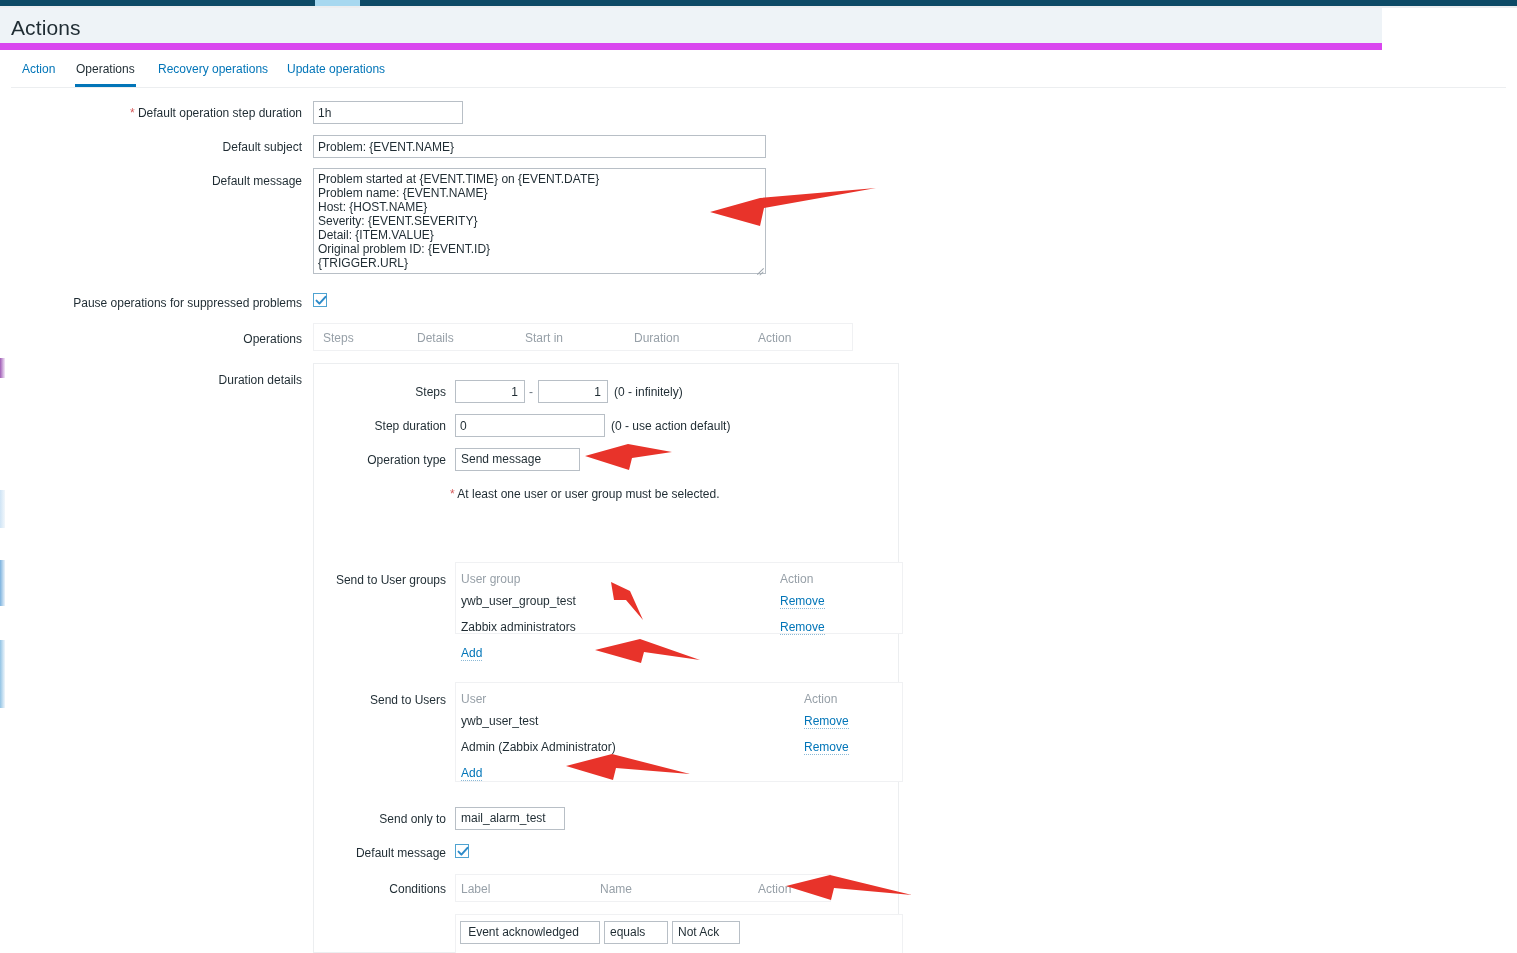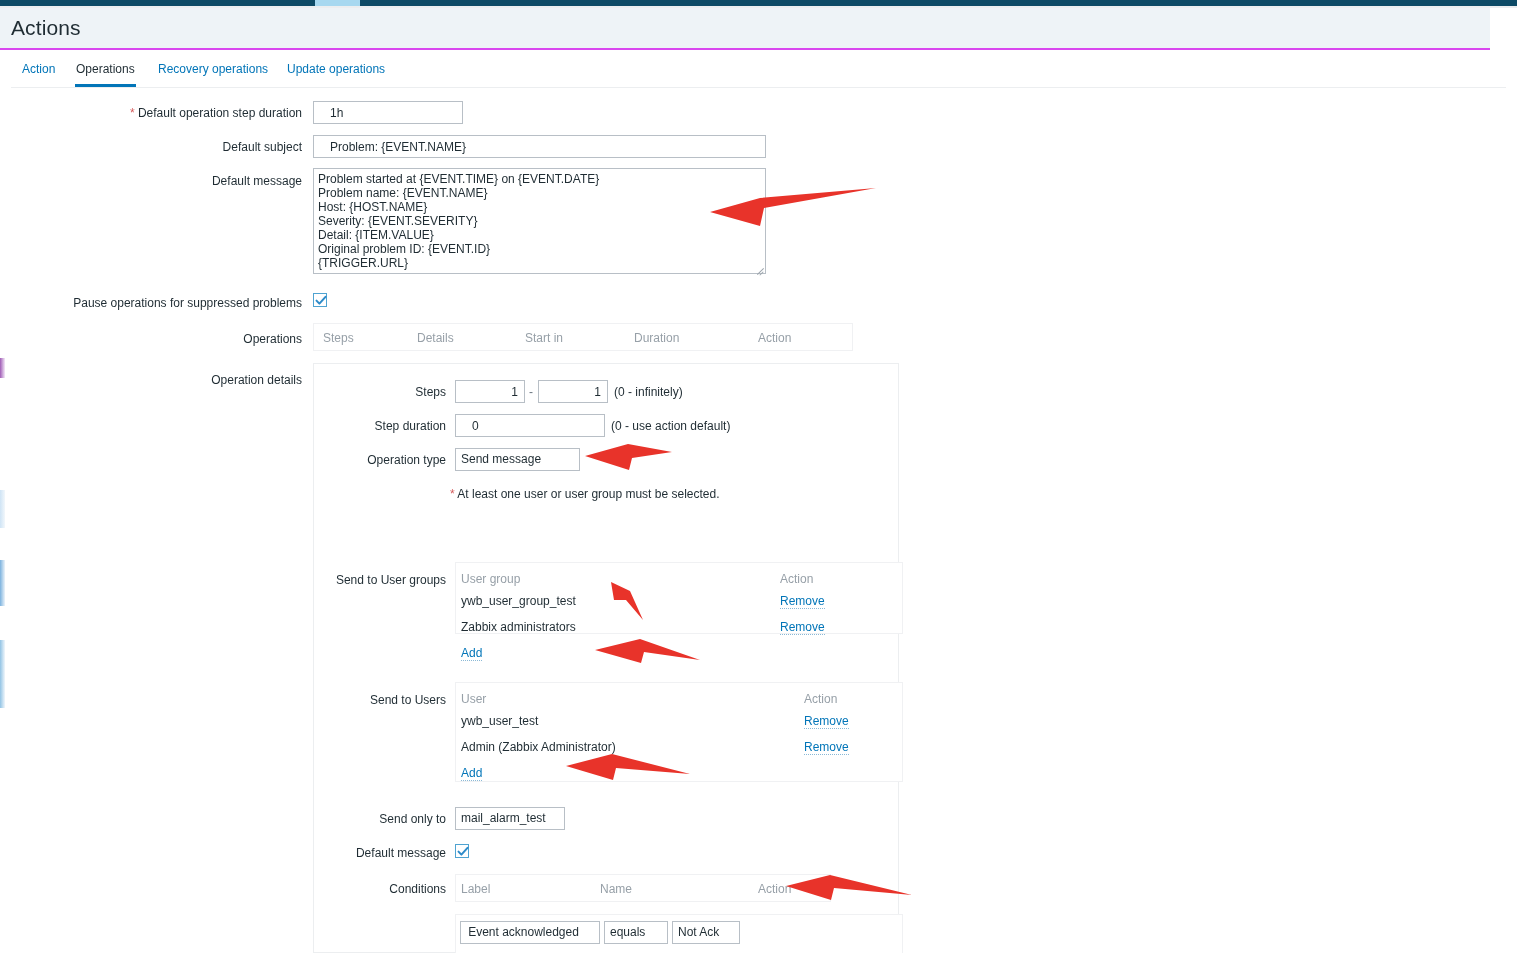--- a/index.html
+++ b/index.html
@@ -29,23 +29,23 @@
   }
   #topbar-underline {
     position: absolute; top: 6px; left: 0;
     width: 1517px; height: 2px;
     background: #eceef0;
   }
 
   
   #page-header {
     position: absolute; top: 8px; left: 0;
-    width: 1490px; height: 42px;
+    width: 1382px; height: 42px;
     background: #eef3f7;
-    border-bottom: 2px solid #d946ef;
+    border-bottom: 7px solid #d946ef;
   }
   #page-title {
     position: absolute; left: 11px; top: 8px;
     font-size: 21px; font-weight: normal;
     color: #1f2c33; letter-spacing: .1px;
   }
 
   
   #content {
     position: absolute; top: 51px; left: 11px;
@@ -83,21 +83,21 @@
   }
   .lbl .req { color: #d45c5c; }
 
   .txtinput {
     position: absolute;
     border: 1px solid #b8bfc6;
     background: #ffffff;
     font-family: "Liberation Sans", sans-serif;
     font-size: 12px;
     color: #1f2c33;
-    padding: 2px 16px;
+    padding: 2px 4px;
     height: 23px;
     line-height: 17px;
     outline: none;
   }
   .txtinput.num { text-align: right; padding-right: 6px; }
 
   textarea.msgarea {
     position: absolute;
     border: 1px solid #b8bfc6;
     background: #ffffff;
@@ -272,21 +272,21 @@
 
   <div class="lbl" style="left:0px; top:281px; width:291px;">Operations</div>
   <div class="subtable" style="left:302px; top:272px; width:540px; height:28px;">
     <div class="thead" style="left:9px; top:7px;">Steps</div>
     <div class="thead" style="left:103px; top:7px;">Details</div>
     <div class="thead" style="left:211px; top:7px;">Start in</div>
     <div class="thead" style="left:320px; top:7px;">Duration</div>
     <div class="thead" style="left:444px; top:7px;">Action</div>
   </div>
 
-  <div class="lbl" style="left:0px; top:322px; width:291px;">Operation details</div>
+  <div class="lbl" style="left:0px; top:322px; width:291px;">Duration details</div>
 
   <div class="panel" style="left:302px; top:312px; width:586px; height:590px;">
 
     <div class="lbl" style="left:0px; top:21px; width:132px;">Steps</div>
     <input class="txtinput num" style="left: 141px; top: 16px; width: 70px;" value="1">
     <div class="dash" style="left:215px; top:21px;">-</div>
     <input class="txtinput num" style="left: 224px; top: 16px; width: 70px;" value="1">
     <div class="hint" style="left:300px; top:21px;">(0 - infinitely)</div>
 
     <div class="lbl" style="left:0px; top:55px; width:132px;">Step duration</div>

